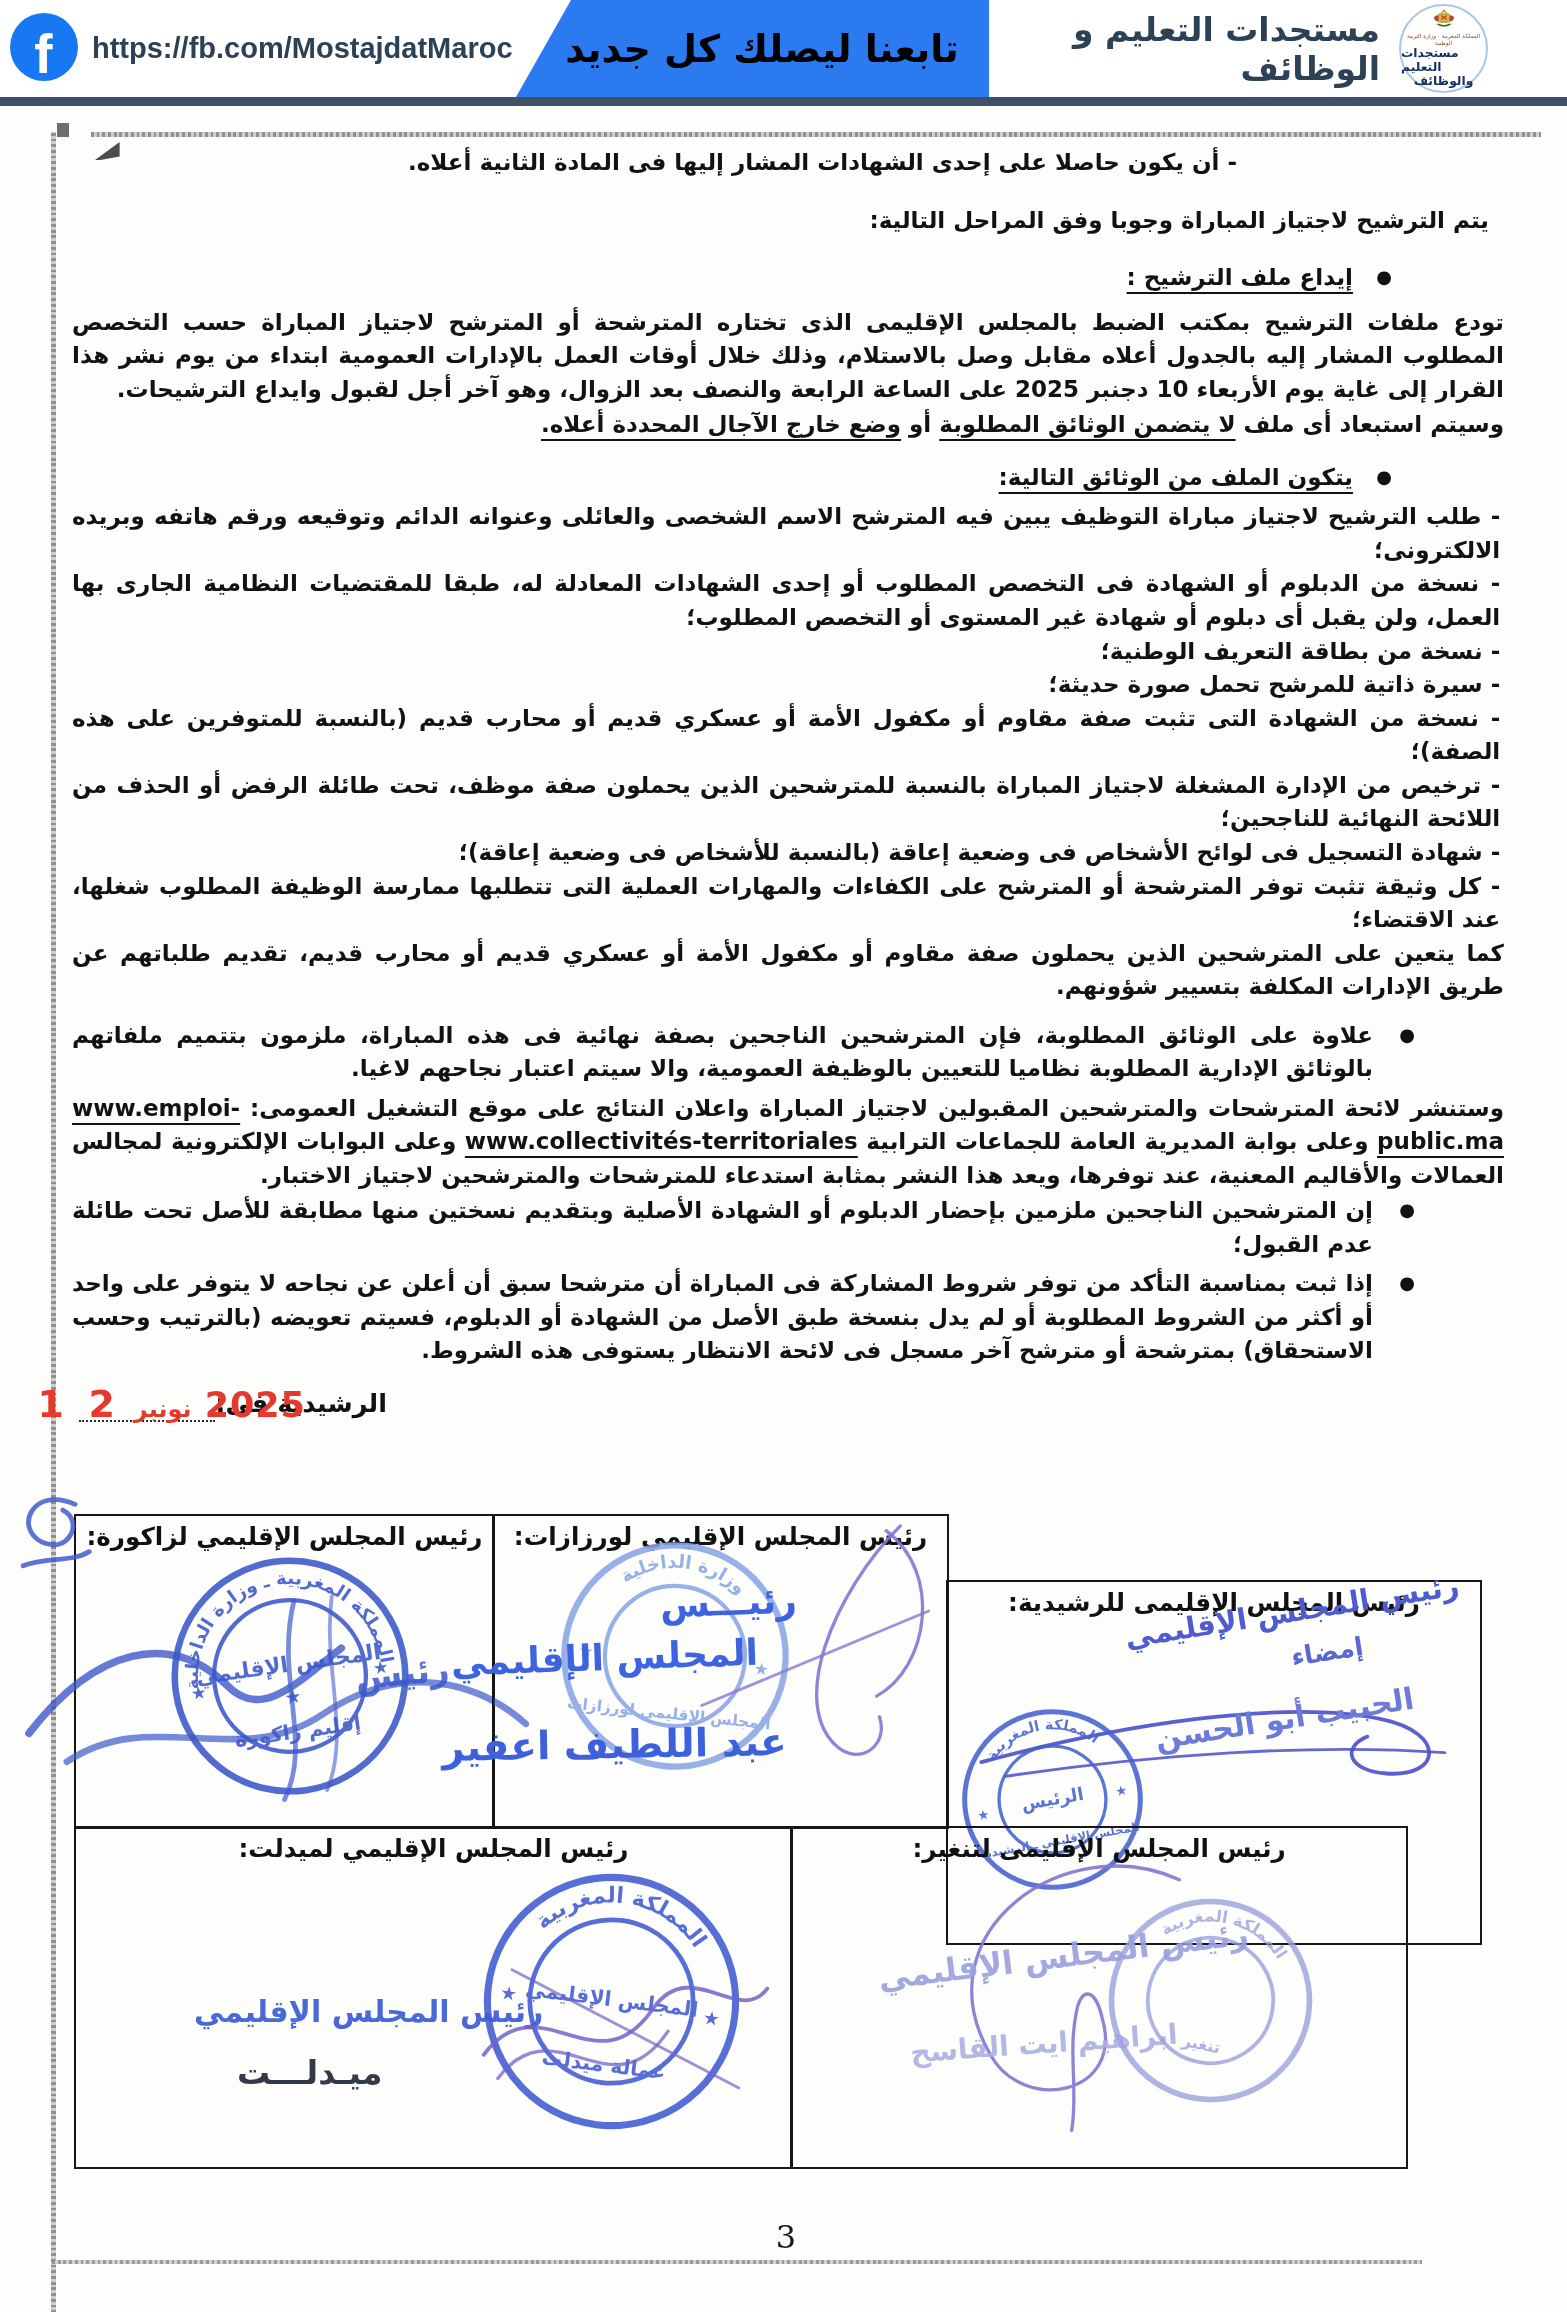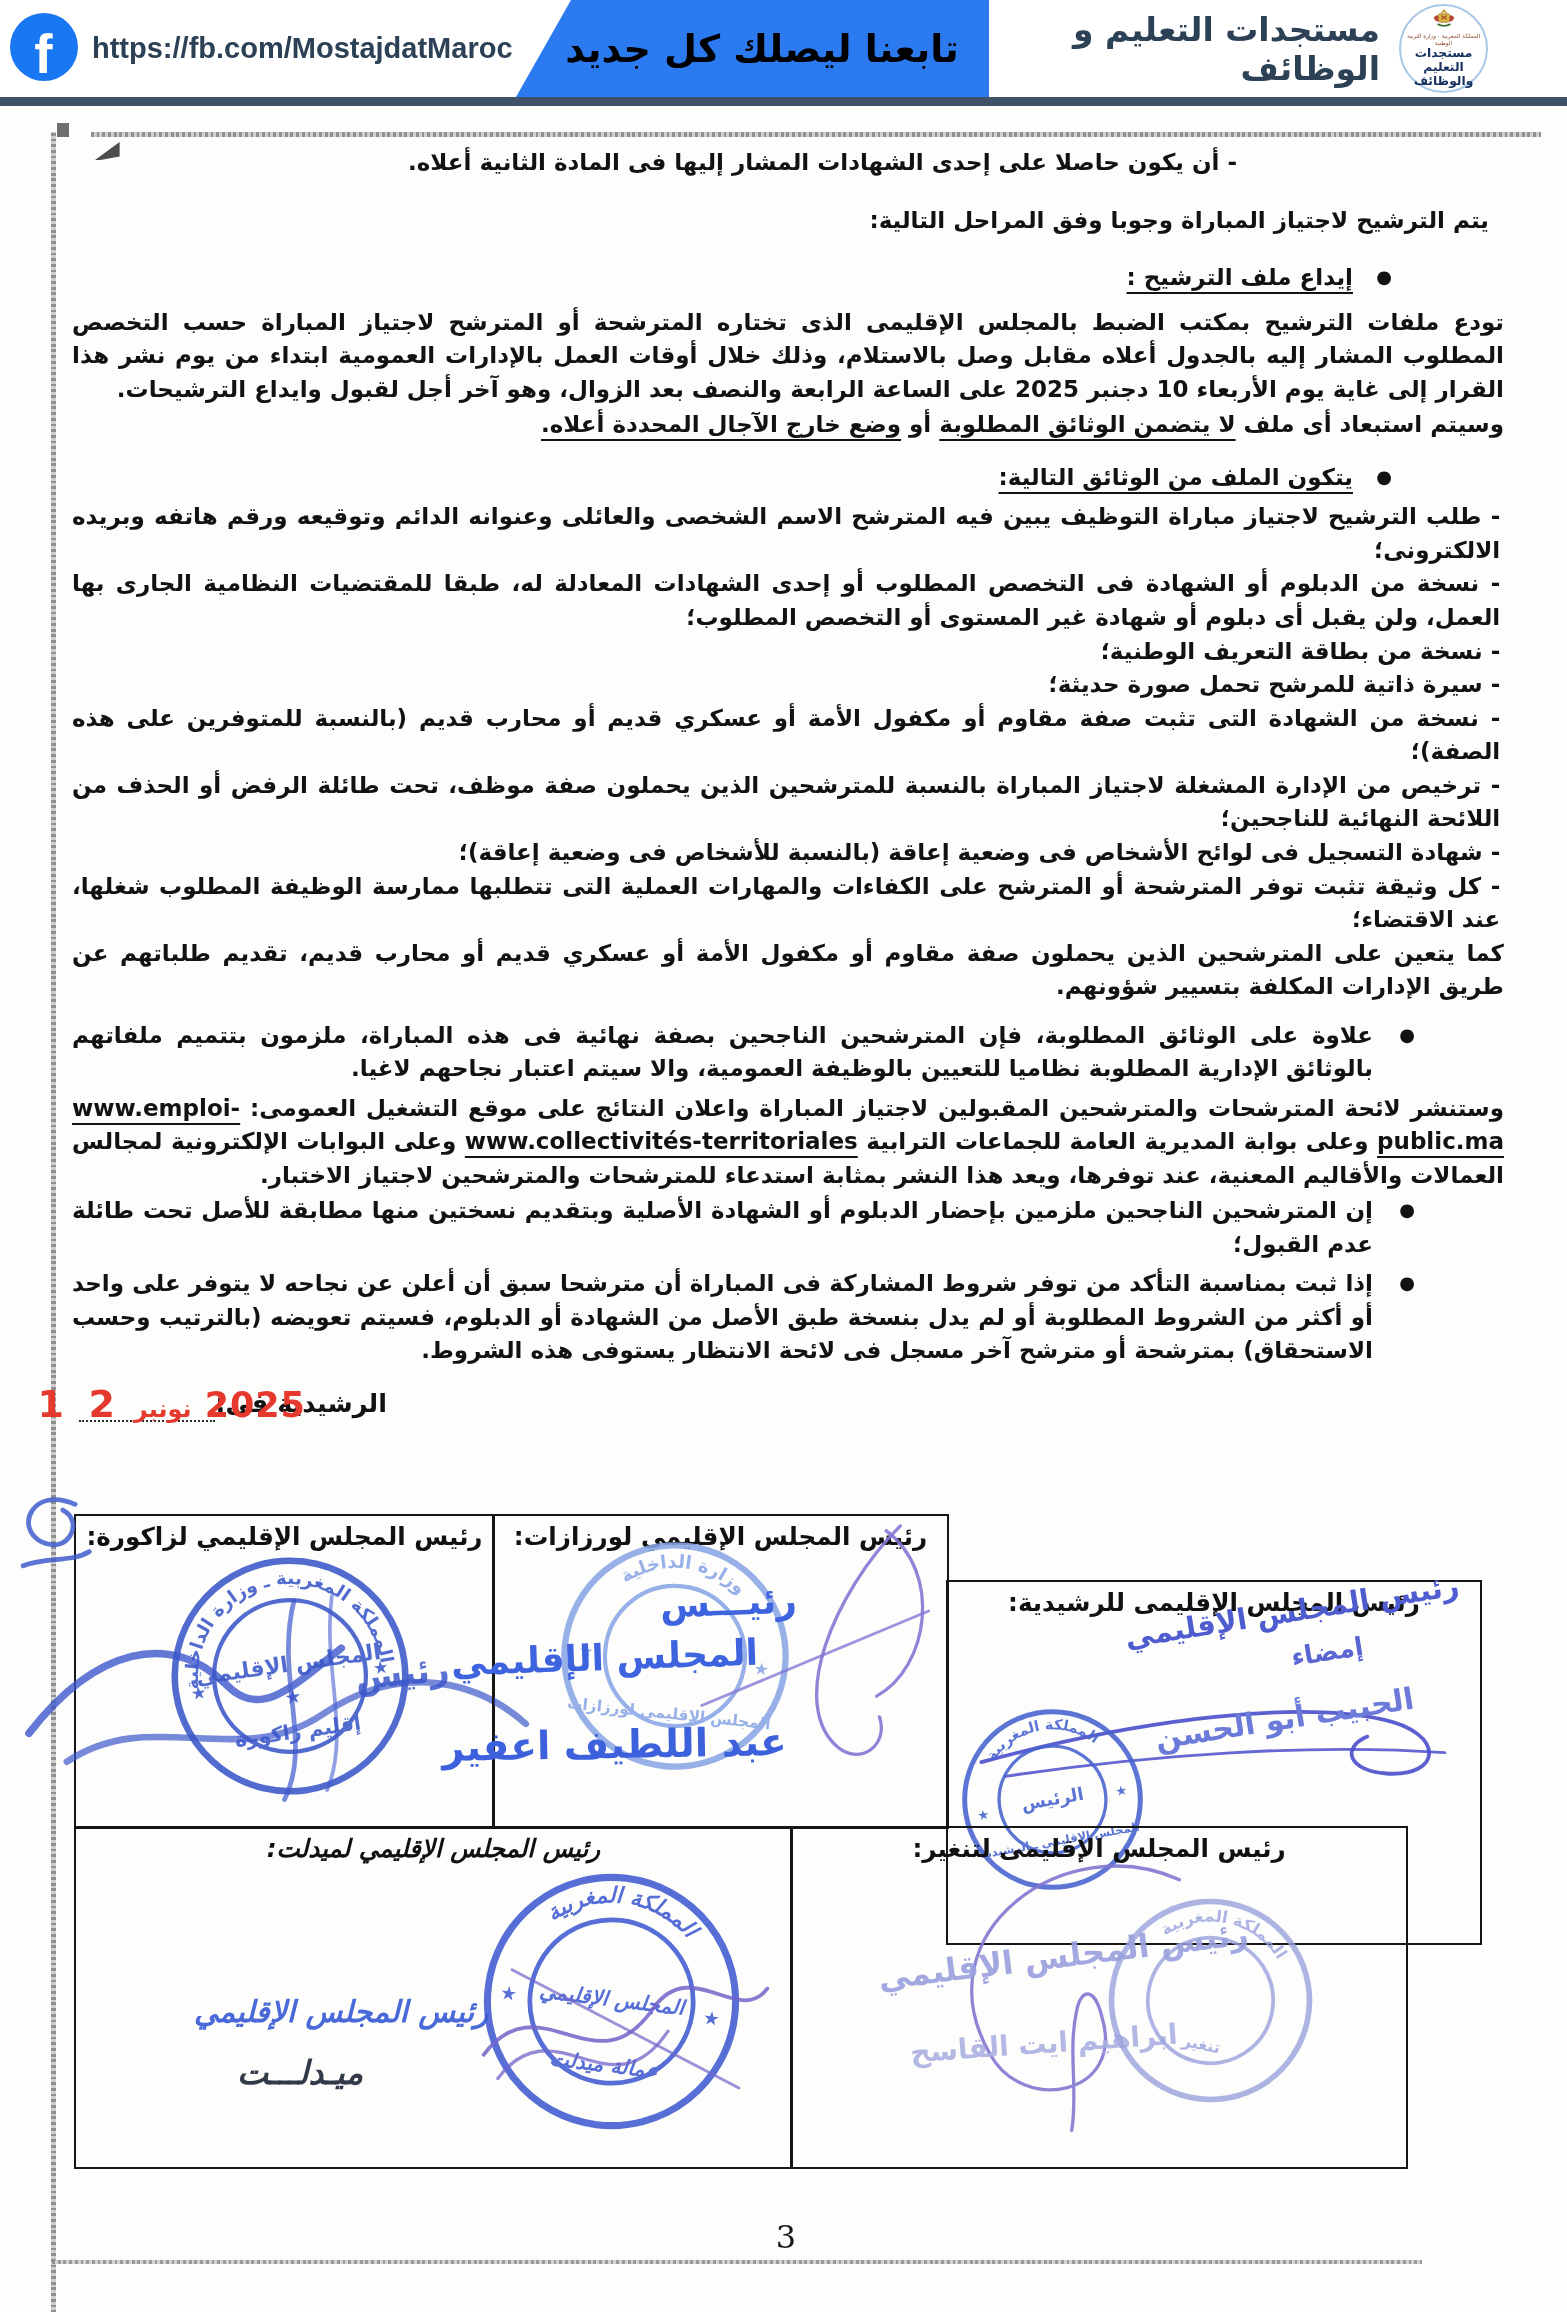--- a/index.html
+++ b/index.html
@@ -19,21 +19,21 @@
   .banner{position:absolute;left:516px;top:0;width:473px;height:97px;background:#2b7af0;
           clip-path:polygon(55px 0,100% 0,100% 100%,0 100%);
           display:flex;align-items:center;justify-content:center;}
   .banner-text{color:#000000;font-size:38px;font-weight:700;direction:rtl;padding-left:19px;}
   .brand-text{position:absolute;left:1001px;top:0;width:379px;height:97px;display:flex;
               align-items:center;justify-content:center;direction:rtl;
               font-size:33px;font-weight:700;color:#2d4156;}
   .logo{position:absolute;left:1399px;top:3.8px;width:89px;height:89px;border-radius:50%;
         background:#fff;border:2.8px solid #a9c7e6;box-sizing:border-box;
         display:flex;flex-direction:column;align-items:center;justify-content:center;}
-  .logo-text{direction:rtl;text-align:center;font-size:12.3px;line-height:14px;font-weight:700;color:#16305e;}
+  .logo-text{direction:rtl;text-align:left;font-size:12.3px;line-height:14px;font-weight:700;color:#16305e;}
   .logo-sub{font-size:5.7px;color:#8a4a2a;line-height:6.6px;text-align:center;}
 
   
   .speck-h{background:repeating-linear-gradient(90deg,#8f8f8f 0 2.8px,#cfcfcf 2.8px 5.7px);}
   .speck-v{background:repeating-linear-gradient(0deg,#8f8f8f 0 2.8px,#cfcfcf 2.8px 5.7px);}
   .frame-top{position:absolute;left:91px;top:132px;width:1450px;height:4.7px;}
   .frame-left{position:absolute;left:51px;top:132px;width:4.7px;height:2181px;}
   .corner-square{position:absolute;left:57px;top:123px;width:12.3px;height:14px;background:#6e6e6e;}
   .corner-triangle{position:absolute;left:95px;top:142px;width:24.6px;height:18px;background:#4d4d4d;
                    clip-path:polygon(0 100%,100% 0,100% 80%,22% 100%);}
@@ -68,21 +68,21 @@
   .red-month{font-size:24px;}
   .red-year{font-size:35px;letter-spacing:0.9px;}
 
   
   .cell{position:absolute;border:2.8px solid #161616;box-sizing:border-box;background:transparent;z-index:10;}
   .cell-label{position:absolute;left:0;right:0;top:5.7px;text-align:center;direction:rtl;
               font-size:24.6px;font-weight:700;color:#111;}
   .c-zagora{left:74px;top:1514px;width:421px;height:315px;}
   .c-ouarzazate{left:492px;top:1514px;width:457px;height:315px;}
   .c-errachidia{left:946px;top:1580px;width:536px;height:365px;}
-  .c-midelt{left:74px;top:1826px;width:719px;height:343px;font-style:italic;}
+  .c-midelt{left:74px;top:1826px;width:719px;height:343px;}
   .c-tinghir{left:790px;top:1826px;width:618px;height:343px;}
   .cell, .cell *{overflow:visible;}
 
   .stampline{position:absolute;font-weight:700;white-space:nowrap;direction:rtl;}
   .seal{position:absolute;opacity:.88;}
   .seal circle{fill:none;stroke:currentColor;}
   .seal .ring-o{stroke-width:4.5;}
   .seal .ring-i{stroke-width:3;}
   .seal text{fill:currentColor;font-weight:700;font-family:"DejaVu Sans",sans-serif;}
   .sig{position:absolute;}

